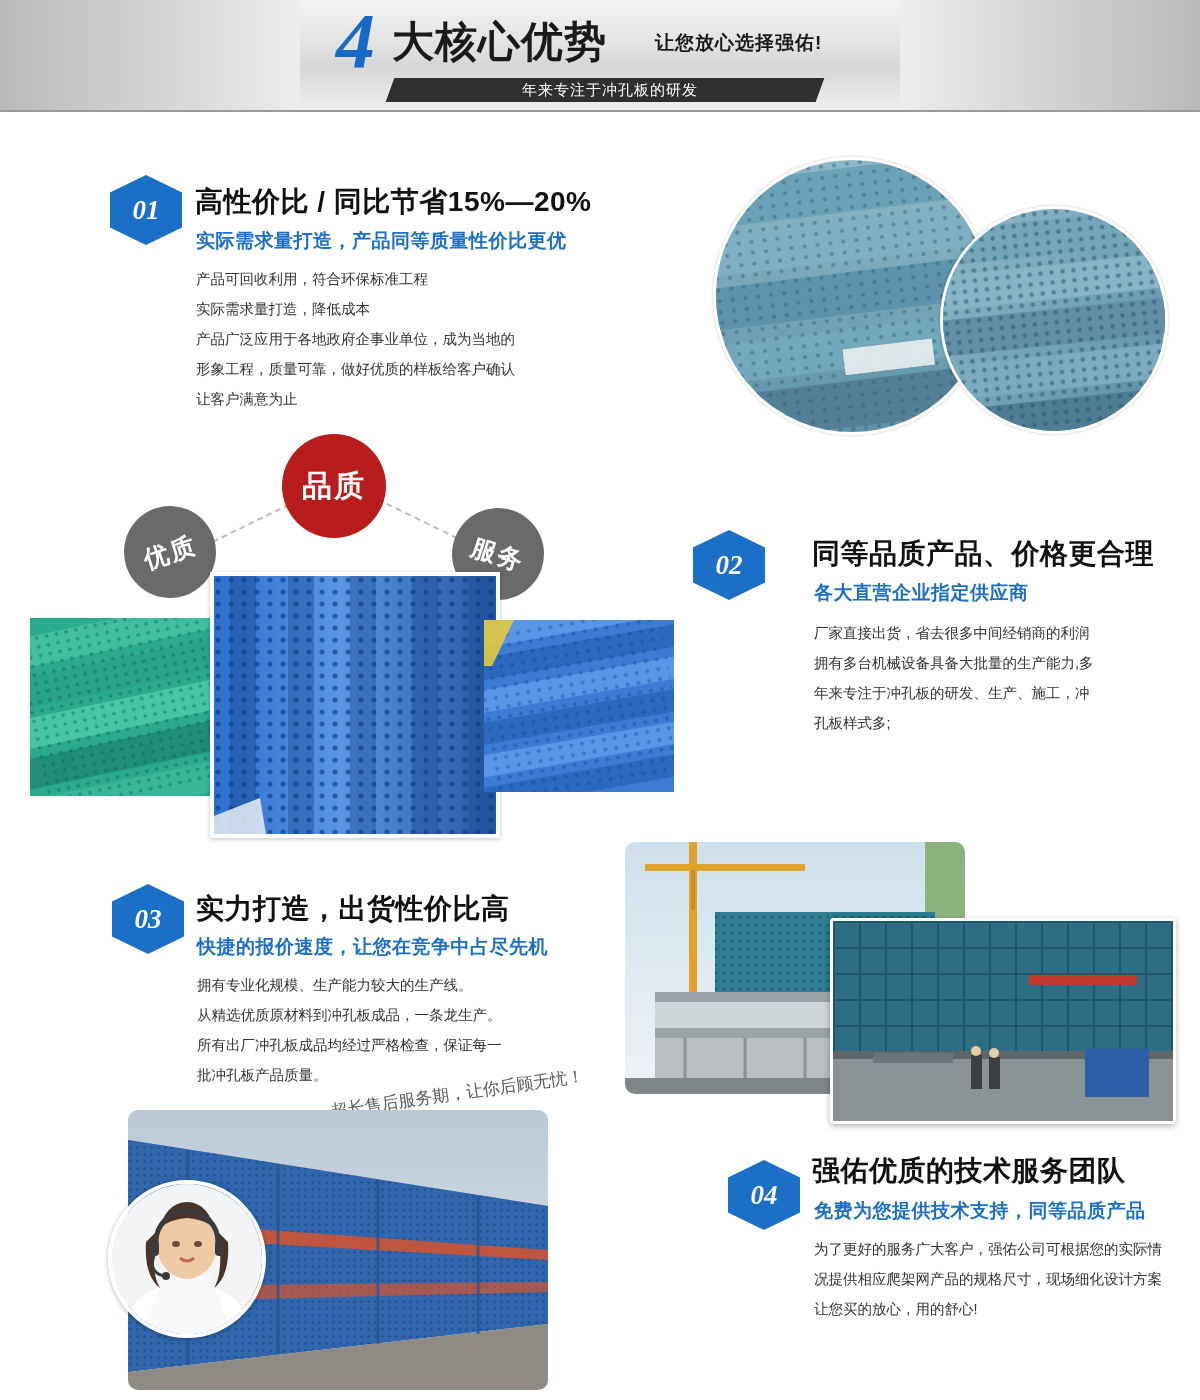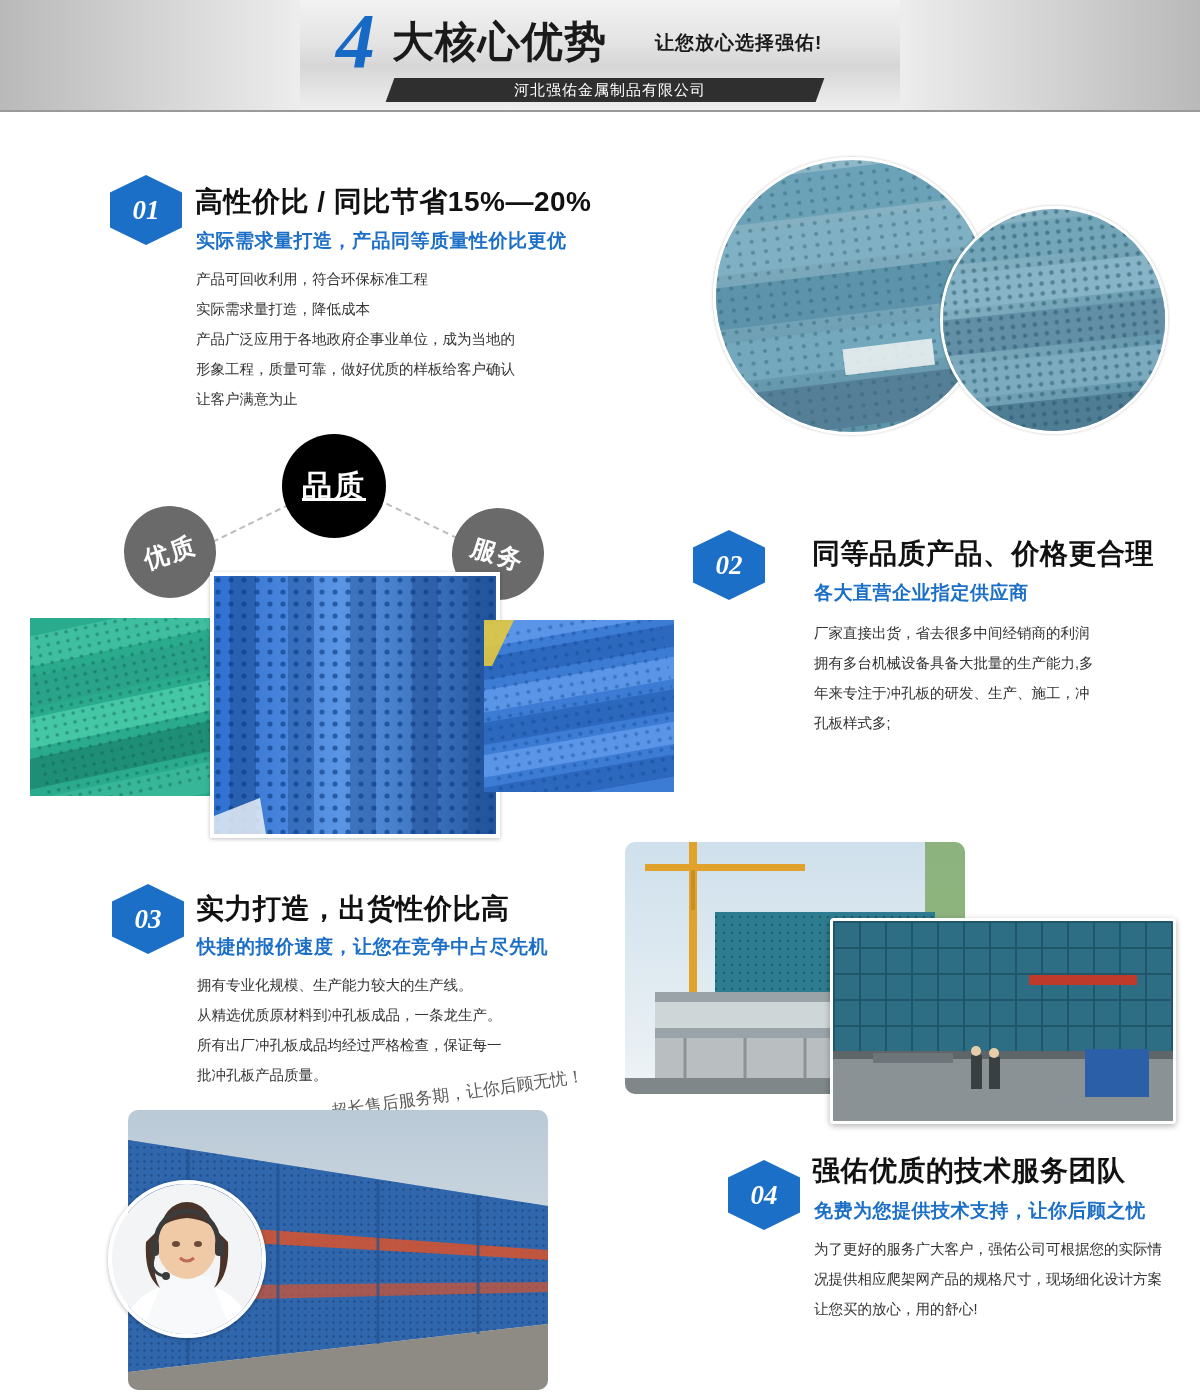--- a/index.html
+++ b/index.html
@@ -150,21 +150,21 @@
     position: absolute;
     border-radius: 50%;
     background: #6a6a6a;
     color: #fff;
     font-weight: bold;
     display: flex;
     align-items: center;
     justify-content: center;
     letter-spacing: 2px;
   }
-  .bubble.big { background: #000000; text-decoration: underline; }
+  .bubble.big { background: #b91c1c; }
 
   .dash {
     position: absolute;
     border-top: 2px dashed #bdbdbd;
   }
 
   
   .girl {
     position: absolute;
     width: 150px; height: 150px;
@@ -187,21 +187,21 @@
 <body>
 
 <div class="header">
   <div class="grad-left"></div>
   <div class="grad-right"></div>
   <div class="header-inner">
     <div class="big-num">4</div>
     <div class="head-main">大核心优势</div>
     <div class="head-sub">让您放心选择强佑!</div>
     <div class="ribbon"></div>
-    <div class="ribbon-text">河北强佑金属制品有限公司</div>
+    <div class="ribbon-text">年来专注于冲孔板的研发</div>
   </div>
 </div>
 
 <div class="badge" style="left:110px; top:175px;">01</div>
 <div class="title-main" style="left:195px; top:183px;">高性价比 / 同比节省15%—20%</div>
 <div class="title-sub" style="left:196px; top:228px;">实际需求量打造，产品同等质量性价比更优</div>
 <div class="body-text" style="left:196px; top:264px;">
   <div>产品可回收利用，符合环保标准工程</div>
   <div>实际需求量打造，降低成本</div>
   <div>产品广泛应用于各地政府企事业单位，成为当地的</div>
@@ -452,18 +452,18 @@
     <g fill="#6b4a37">
       <ellipse cx="64" cy="60" rx="4" ry="3"></ellipse>
       <ellipse cx="86" cy="60" rx="4" ry="3"></ellipse>
     </g>
     <path d="M68 74 q7 6 14 0" stroke="#c06a5a" stroke-width="3" fill="none"></path>
   </svg>
 </div>
 
 <div class="badge" style="left:728px; top:1160px;">04</div>
 <div class="title-main" style="left:812px; top:1152px;">强佑优质的技术服务团队</div>
-<div class="title-sub" style="left:814px; top:1198px;">免费为您提供技术支持，让你后顾之忧</div>
+<div class="title-sub" style="left:814px; top:1198px;">免费为您提供技术支持，同等品质产品</div>
 <div class="body-text" style="left:814px; top:1234px;">
   <div>为了更好的服务广大客户，强佑公司可根据您的实际情</div>
   <div>况提供相应爬架网产品的规格尺寸，现场细化设计方案</div>
   <div>让您买的放心，用的舒心!</div>
 </div>
 
 </body></html>

